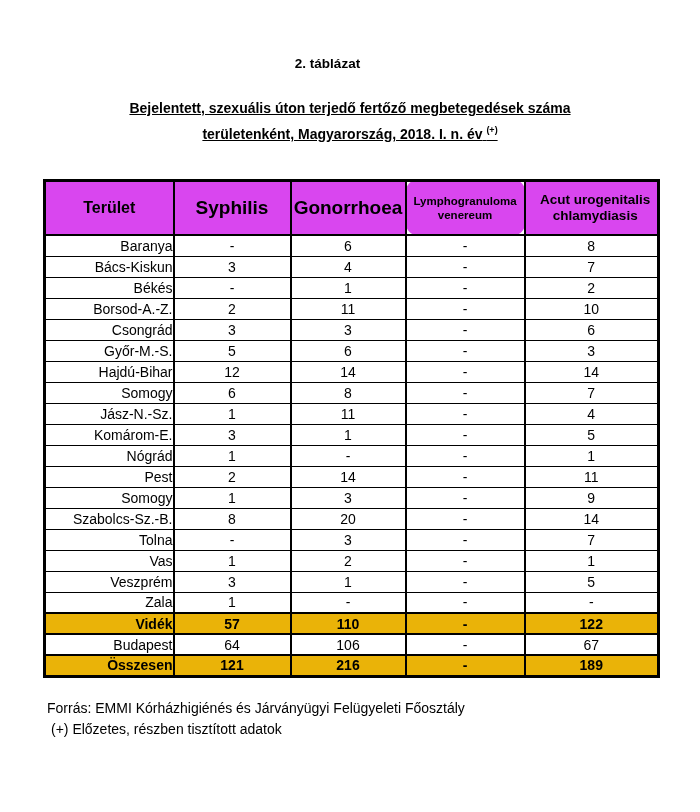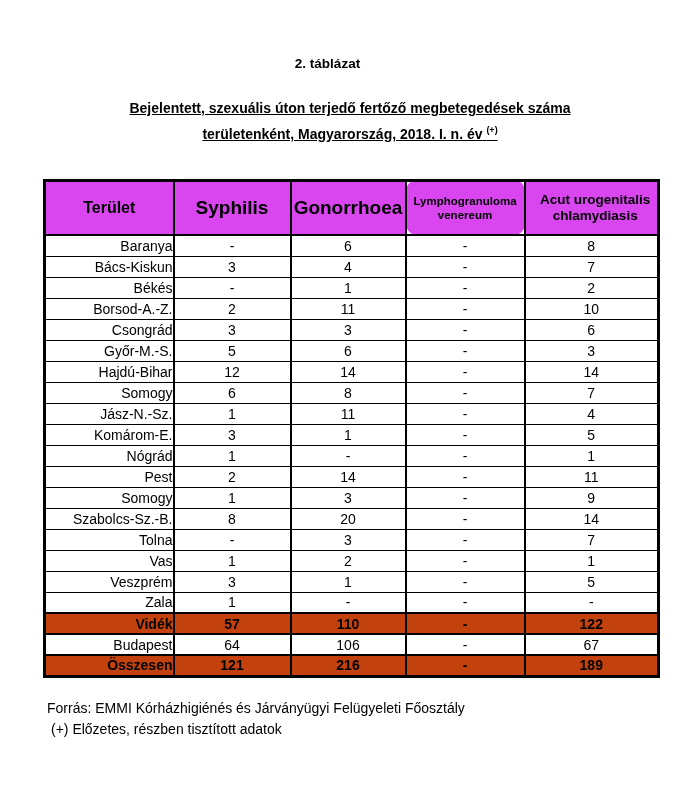--- a/index.html
+++ b/index.html
@@ -56,21 +56,21 @@
   .h-acut { font-size:13.5px; line-height:16px;padding-left:8px; }
   .std-table tbody td {
     height:21px;
     font-size:14px;
     border-top:1px solid #000;
     border-bottom:1px solid #000;
   }
   .std-table td.region { text-align:right; padding-left:8px; }
   .std-table td.num { text-align:center; }
   .std-table tr.summary-row td {
-    background:#c2410c;
+    background:#eab308;
     font-weight:bold;
     border-top:2px solid #000;
     border-bottom:2px solid #000;
   }
   .doc-footer {
     margin:20px 12px 0 47px;
     font-size:14px;
     line-height:21px;
   }
   .doc-footer .footnote { padding-left:4px; }

